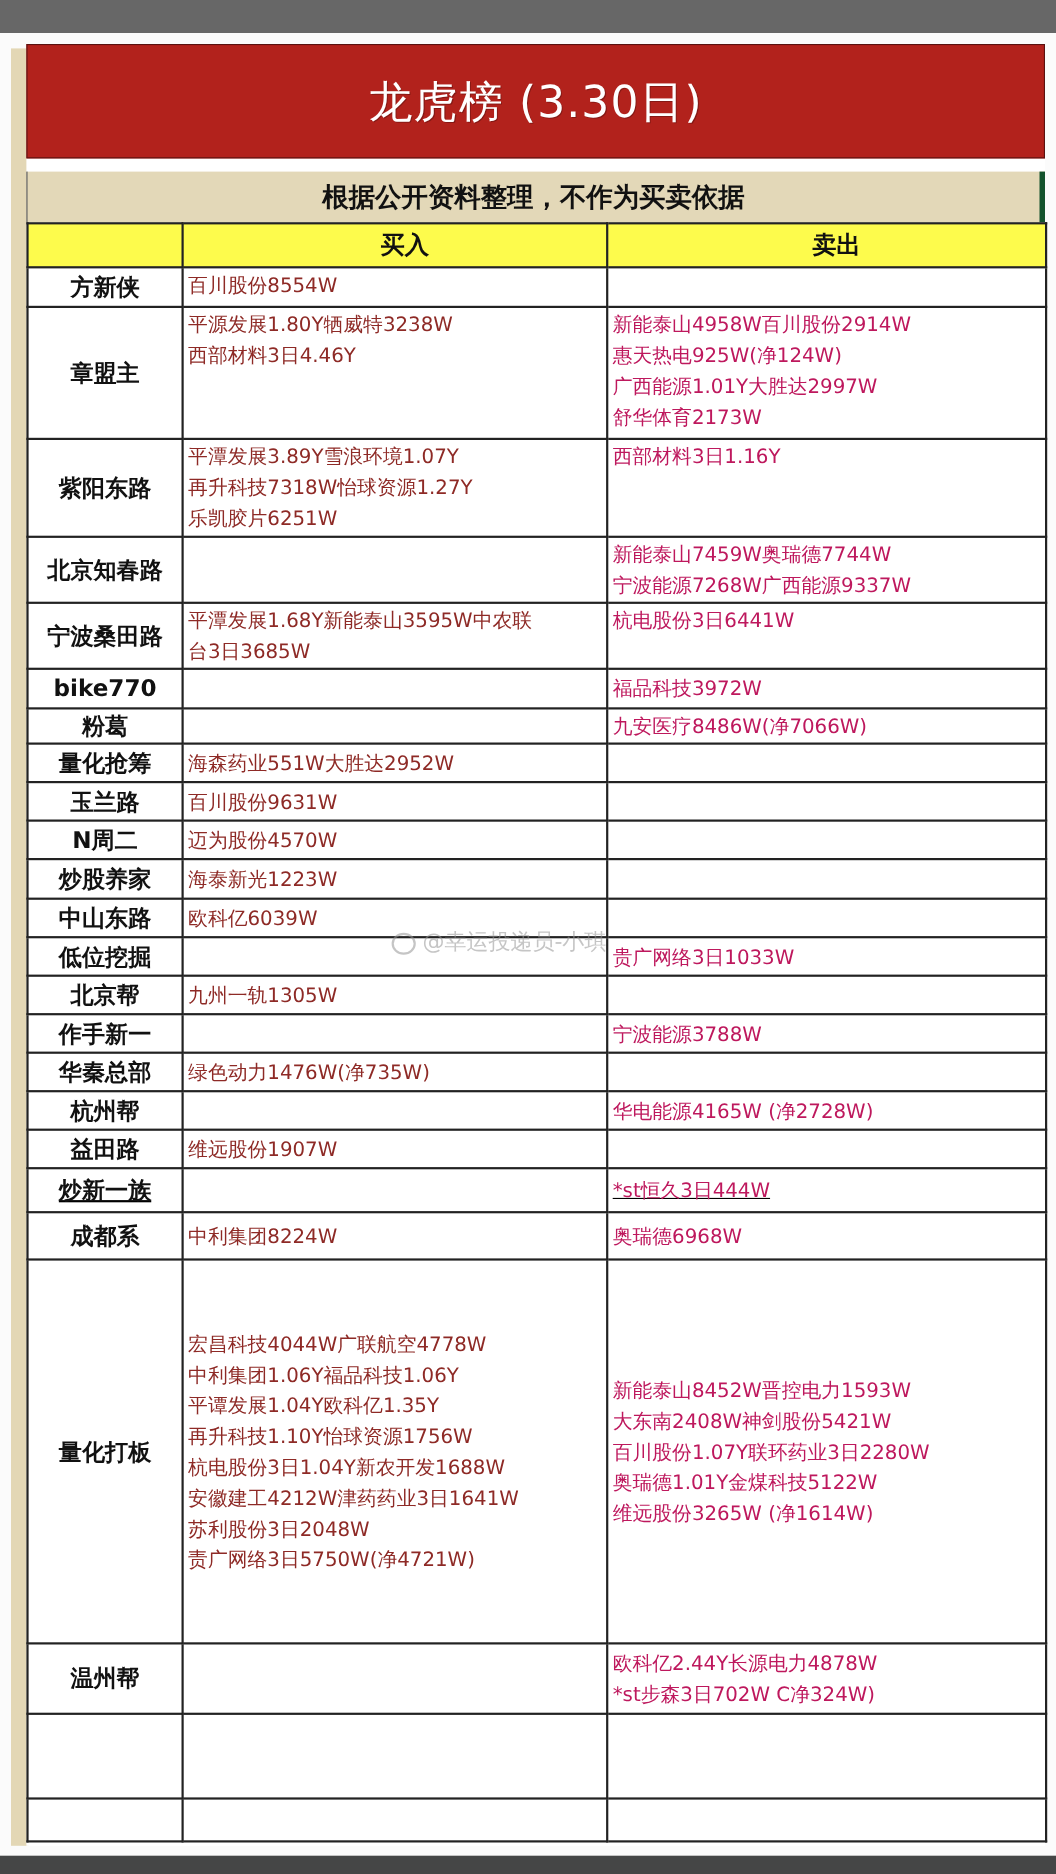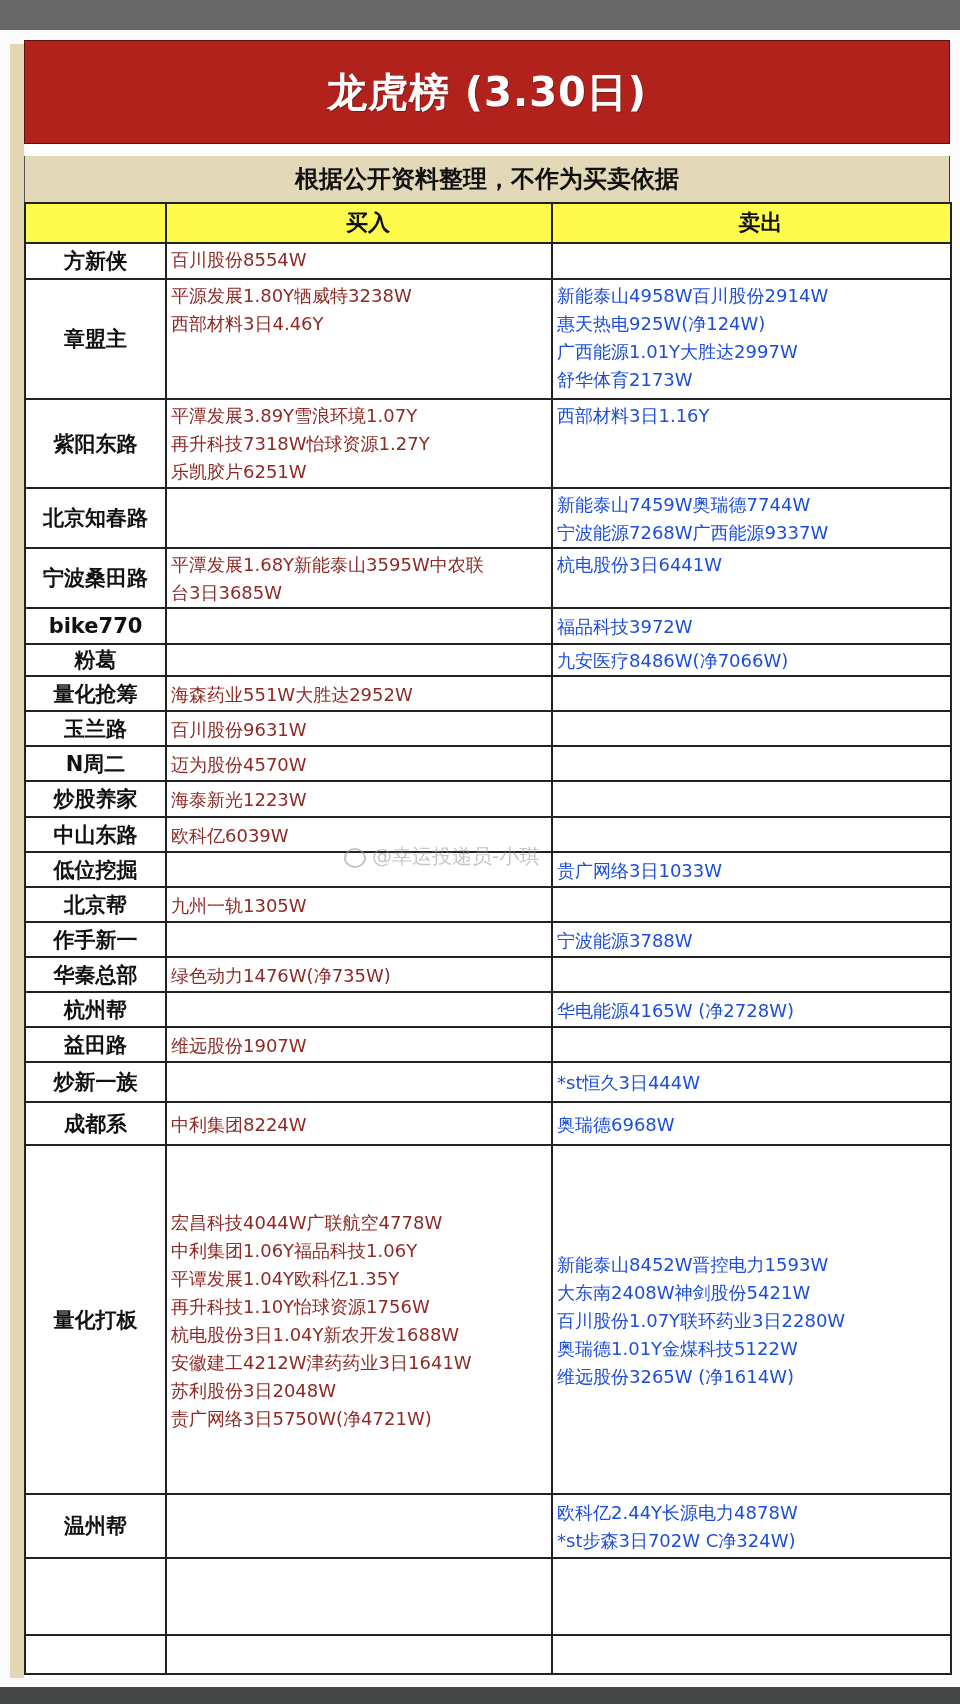--- a/index.html
+++ b/index.html
@@ -6,26 +6,26 @@
   html, body { width: 960px; height: 1704px; background: #fbfbfb; overflow: hidden; }
   body { position: relative; font-family: "DejaVu Sans", "Liberation Sans", sans-serif; }
   .topbar { position: absolute; left: 0; top: 0; width: 960px; height: 30px; background: #676767; }
   .bottombar { position: absolute; left: 0; top: 1687px; width: 960px; height: 17px; background: #454646; }
   .leftstrip { position: absolute; left: 10px; top: 44px; width: 16px; height: 1634px; background: #e3d7b5; }
   .sheet { position: absolute; left: 24px; top: 40px; width: 926px; height: 1638px; background: #fff; }
   .title {
     position: absolute; left: 0; top: 0; width: 926px; height: 104px;
     background: #b2221c; border: 1px solid #5a1210;
     display: flex; align-items: center; justify-content: center;
-    color: #ffffff; font-weight: bold; font-size: 40px; letter-spacing: 1px;
+    color: #ffffff; font-weight: normal; font-size: 40px; letter-spacing: 1px;
     text-shadow: 1px 1px 0 rgba(0,0,0,0.25);
   }
   .subtitle {
     position: absolute; left: 0; top: 116px; width: 926px; height: 46px;
-    background: #e3d8b8; border-left: 1px solid #555; border-right: 1px solid #14532d;
+    background: #e3d8b8; border-left: 1px solid #555; border-right: 5px solid #14532d;
     display: flex; align-items: center; justify-content: center;
     color: #111; font-weight: bold; font-size: 24px;
   }
   table {
     position: absolute; left: 0; top: 162px; width: 926px;
     border-collapse: collapse; table-layout: fixed;
   }
   col.c1 { width: 141px; }
   col.c2 { width: 386px; }
   col.c3 { width: 399px; }
@@ -33,25 +33,25 @@
   thead th {
     background: #fdfb4c; height: 40px; font-size: 22px; font-weight: bold; color: #111;
     text-align: center; vertical-align: middle; padding-left: 18px;
   }
   td.name {
     text-align: center; vertical-align: middle; font-weight: bold; font-size: 21px; color: #111;
     white-space: nowrap;
   }
   td.buy, td.sell { padding: 2px 4px 0 4px; font-size: 18px; line-height: 28px; }
   td.buy { color: #8e2a26; }
-  td.sell { color: #1d4ed8; margin-left: 22px; }
+  td.sell { color: #be185d; margin-left: 22px; }
   td.center-v { vertical-align: middle; }
   .line { display: block; white-space: nowrap; }
   .watermark {
-    position: absolute; left: 344px; top: 843px; font-size: 20px; color: rgba(150,150,150,0.55);
+    position: absolute; left: 356px; top: 843px; font-size: 20px; color: rgba(150,150,150,0.55);
     white-space: nowrap; pointer-events: none;
   }
   .watermark .wb { display: inline-block; width: 22px; height: 20px; border: 2px solid rgba(150,150,150,0.55); border-radius: 50%; margin-right: 6px; vertical-align: middle; }
 </style>
 </head>
 <body>
 
 <div class="topbar"></div>
 <div class="leftstrip"></div>
 
@@ -206,21 +206,21 @@
             <span class="line">华电能源4165W (净2728W)</span>
           </td>
         </tr>
         <tr style="height: 35px;">
           <td class="name">益田路</td>
           <td class="buy center-v">
             <span class="line">维远股份1907W</span>
           </td>
           <td class="sell"></td>
         </tr>
-        <tr style="height: 40px;">
+        <tr style="height: 40px; text-decoration: underline;">
           <td class="name">炒新一族</td>
           <td class="buy"></td>
           <td class="sell center-v">
             <span class="line">*st恒久3日444W</span>
           </td>
         </tr>
         <tr style="height: 43px;">
           <td class="name">成都系</td>
           <td class="buy center-v">
             <span class="line">中利集团8224W</span>

